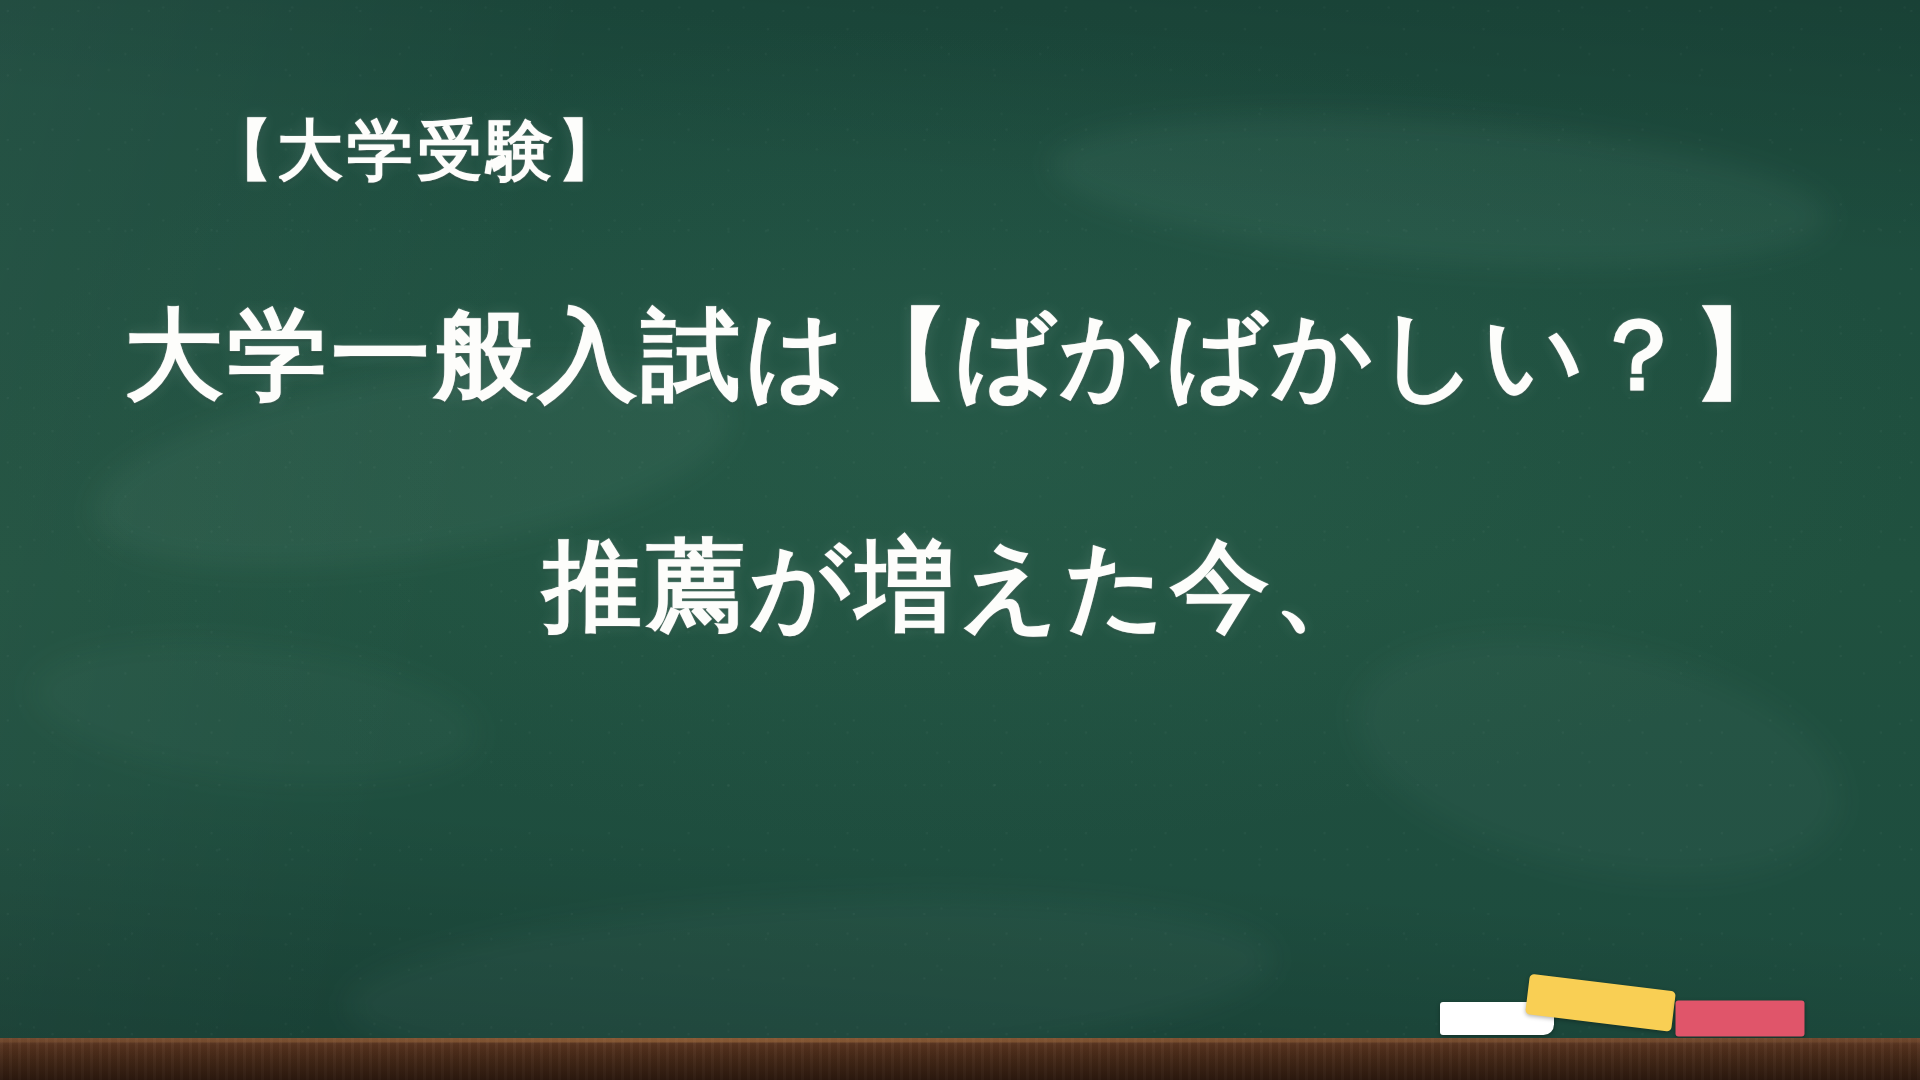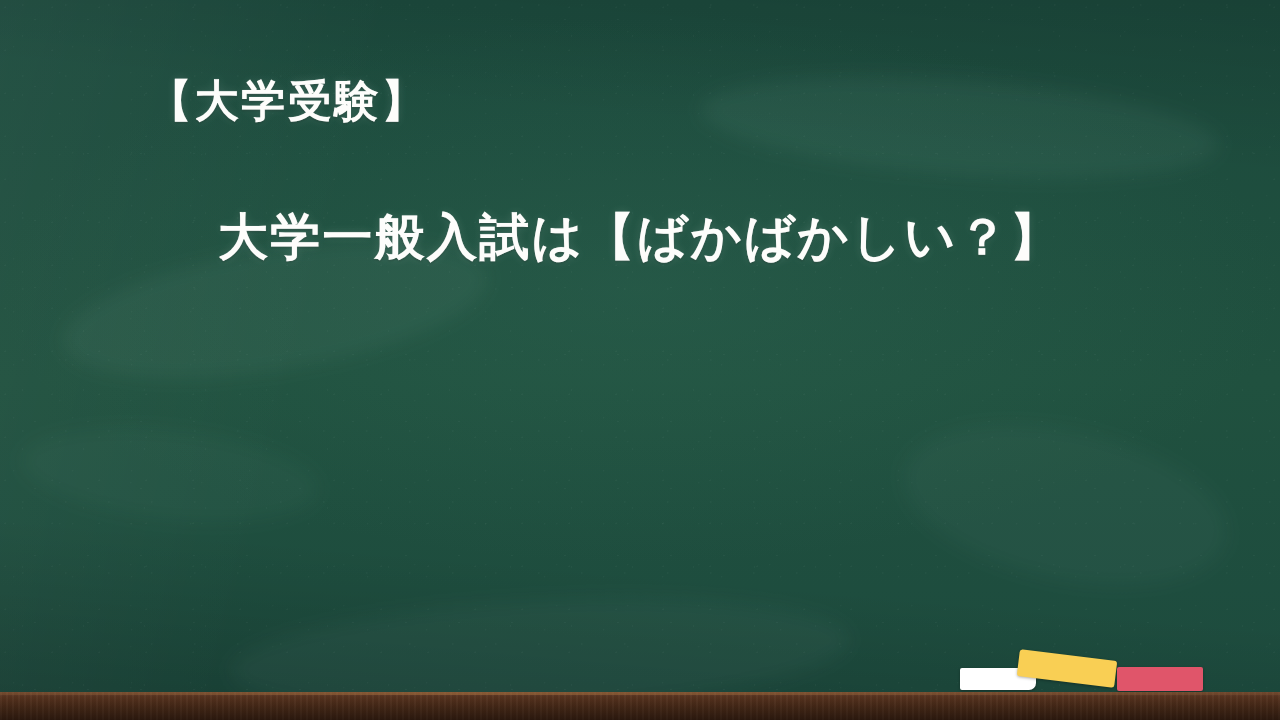--- a/index.html
+++ b/index.html
@@ -71,32 +71,32 @@
     white-space: nowrap;
     font-weight: 700;
     letter-spacing: 0.055em;
     text-shadow:
       0 0 1px rgba(255,255,255,0.55),
       0 1px 2px rgba(0,0,0,0.28),
       0 0 10px rgba(230,255,245,0.13);
   }
 
   #eyebrow {
-    left: 148px;
+    left: 138px;
     top: 72px;
     font-size: 44px;
     line-height: 58px;
     letter-spacing: 0.06em;
   }
 
   .headline-line {
     width: 1280px;
     left: 0;
     text-align: center;
-    font-size: 50px;
+    font-size: 66px;
     line-height: 86px;
     letter-spacing: 0.045em;
   }
   #headline-1 { top: 194px; }
   #headline-2 { top: 348px; }
   #headline-3 { top: 494px; }
 
   
   .chalk-stick {
     position: absolute;
@@ -160,20 +160,21 @@
     <div class="smudge smudge-c"></div>
     <div class="smudge smudge-d"></div>
     <div class="smudge smudge-e"></div>
     <div class="grain"></div>
   </div>
 
   <div id="eyebrow" class="chalk-text">【大学受験】</div>
 
   <div id="headline-1" class="chalk-text headline-line">大学一般入試は【ばかばかしい？】</div>
 
+  <div id="headline-2" class="chalk-text headline-line">推薦が増えた今、</div>
 
 
   <div id="chalk-white" class="chalk-stick"></div>
   <div id="chalk-yellow" class="chalk-stick"></div>
   <div id="chalk-red" class="chalk-stick"></div>
 
   <div id="ledge"></div>
   <div id="ledge-highlight"></div>
 
 </div>

